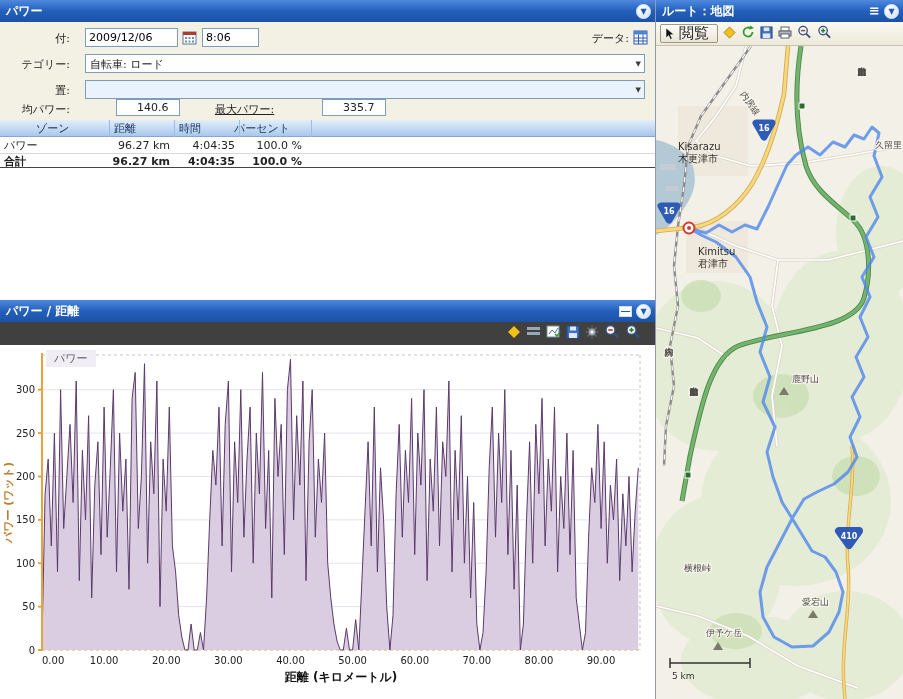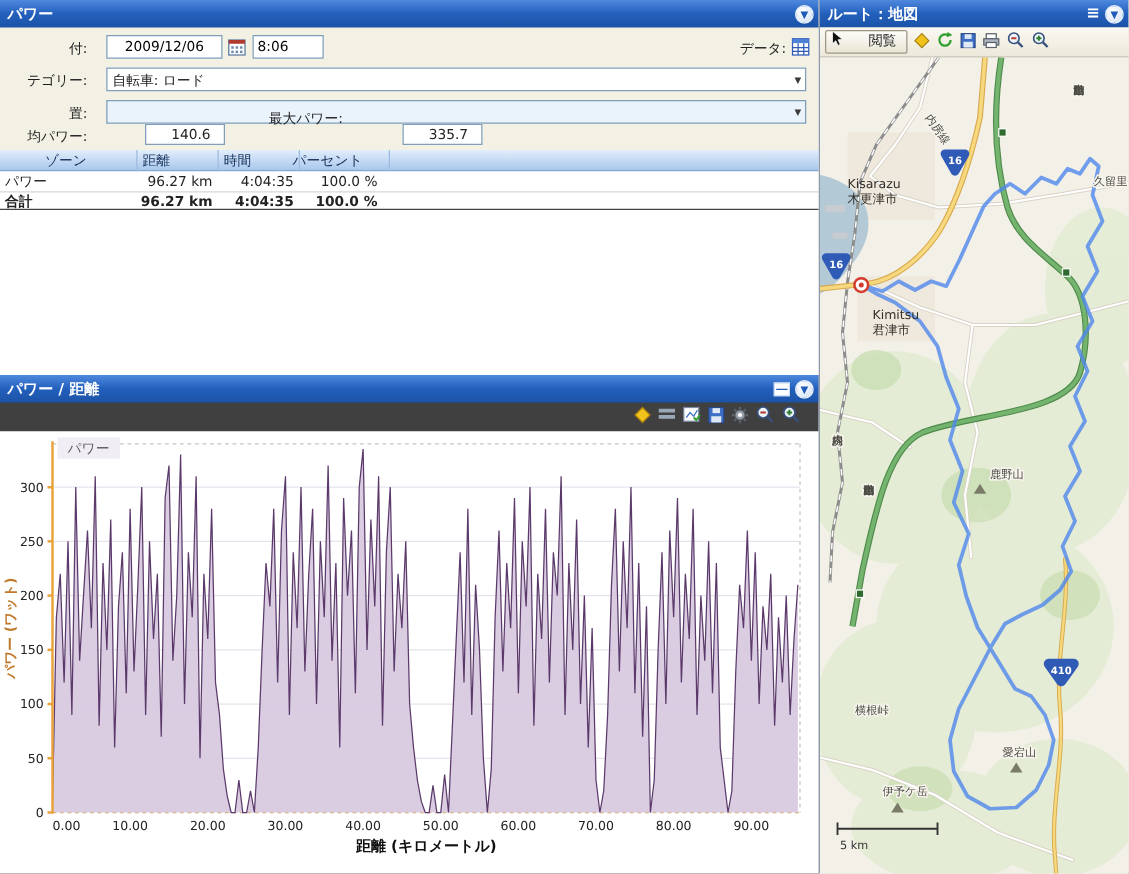--- a/index.html
+++ b/index.html
@@ -42,22 +42,22 @@
   .panel-chart { position:absolute; left:0; top:300px; width:655px; height:507px; background:#404040; }
   .chart-toolbar { position:absolute; left:0; top:21px; width:655px; height:24px; display:flex; justify-content:flex-end; align-items:center; gap:5px; padding-right:14px; }
   .chart-body { position:absolute; left:0; top:45px; width:655px; height:354px; background:#fff; }
   .legend-box { position:absolute; left:46px; top:5px; background:#F1EDF4; color:#5c5c5c; padding:1px 8px; font-size:11px; }
 
   
   .panel-map { position:absolute; left:655px; top:0; width:248px; height:699px; background:#F3F0E8; border-left:1px solid #8E9BAE; }
   .map-toolbar { position:absolute; left:0; top:22px; width:247px; height:24px;
     background:linear-gradient(180deg,#FAF8F1 0%,#EDE9DA 100%); border-bottom:1px solid #C6C2B2;
     display:flex; align-items:center; gap:5px; padding:0 4px; }
-  .browse-btn { display:flex; gap:20px; height:19px; padding:0 8px 0 4px;
-    background:linear-gradient(180deg,#FDFCF8,#E9E5D6); border:1px solid #9C9884; border-radius:2px; font-size:11px; }
+  .browse-btn { display:flex; align-items:center; gap:4px; height:19px; padding:0 8px 0 4px;
+    background:linear-gradient(180deg,#FDFCF8,#E9E5D6); border:1px solid #9C9884; border-radius:2px; font-size:15px; }
   .map-canvas { position:absolute; left:0; top:46px; width:247px; height:653px; }
 
   svg text.map-label { font-size:9px; fill:#4C4A44; paint-order:stroke; stroke:#F6F4EC; stroke-width:2.5px; stroke-linejoin:round; font-family:"DejaVu Sans",sans-serif;}
   svg text.map-city { font-size:10px; fill:#33302A; }
   svg text.vert { writing-mode:vertical-rl; }
   svg text.shield-txt { font-size:8px; fill:#fff; font-weight:bold; text-anchor:middle; stroke:none; }
 </style>
 </head>
 <body>
 
@@ -65,21 +65,21 @@
 
   <div class="panel-top">
     <div class="titlebar">
       <span>パワー</span>
       <div class="tb-btns">
         <div class="chev-circle">▼</div>
       </div>
     </div>
 
     <div class="form-label" style="left:-2px; top:31px;">付:</div>
-    <input class="xp-input" style="left: 85px; top: 28px; width: 93px; text-align: center;" value="2009/12/06">
+    <input class="xp-input" style="left: 85px; top: 28px; width: 93px;" value="2009/12/06">
     <div class="icon-btn16" style="left:180px; top:28px;">
       <svg width="15" height="15" viewBox="0 0 15 15">
           <rect x="1" y="2" width="13" height="12" fill="#fff" stroke="#5a789c"></rect>
           <rect x="1" y="2" width="13" height="3" fill="#b03a2e"></rect>
           <g fill="#6f8cb0">
             <rect x="3" y="7" width="2" height="2"></rect>
             <rect x="6.5" y="7" width="2" height="2"></rect>
             <rect x="10" y="7" width="2" height="2"></rect>
             <rect x="3" y="10.5" width="2" height="2"></rect>
             <rect x="6.5" y="10.5" width="2" height="2"></rect>
@@ -107,21 +107,21 @@
     </div>
 
     <div class="form-label" style="left:-2px; top:83px;">置:</div>
     <div class="combo" style="top:80px; background:#EAF3FC;">
       <span></span>
       <span class="arrow">▼</span>
     </div>
 
     <div class="form-label" style="left:-2px; top:102px;">均パワー:</div>
     <div class="valbox" style="left:116px; top:99px;">140.6</div>
-    <div style="position:absolute; left:215px; top:87px;">最大パワー:</div>
+    <div style="position:absolute; left:215px; top:102px;text-decoration:underline;">最大パワー:</div>
     <div class="valbox" style="left:322px; top:99px;">335.7</div>
 
     <div class="zone-table">
       <div class="zt-header">
         <div class="hcell" style="left:0; width:110px;padding-left:36px;">ゾーン</div>
         <div class="hcell" style="left:110px; width:65px;">距離</div>
         <div class="hcell" style="left:175px; width:65px;">時間</div>
         <div class="hcell" style="left:230px; width:82px;">パーセント</div>
       </div>
       <div class="zt-row" style="top:18px;">

